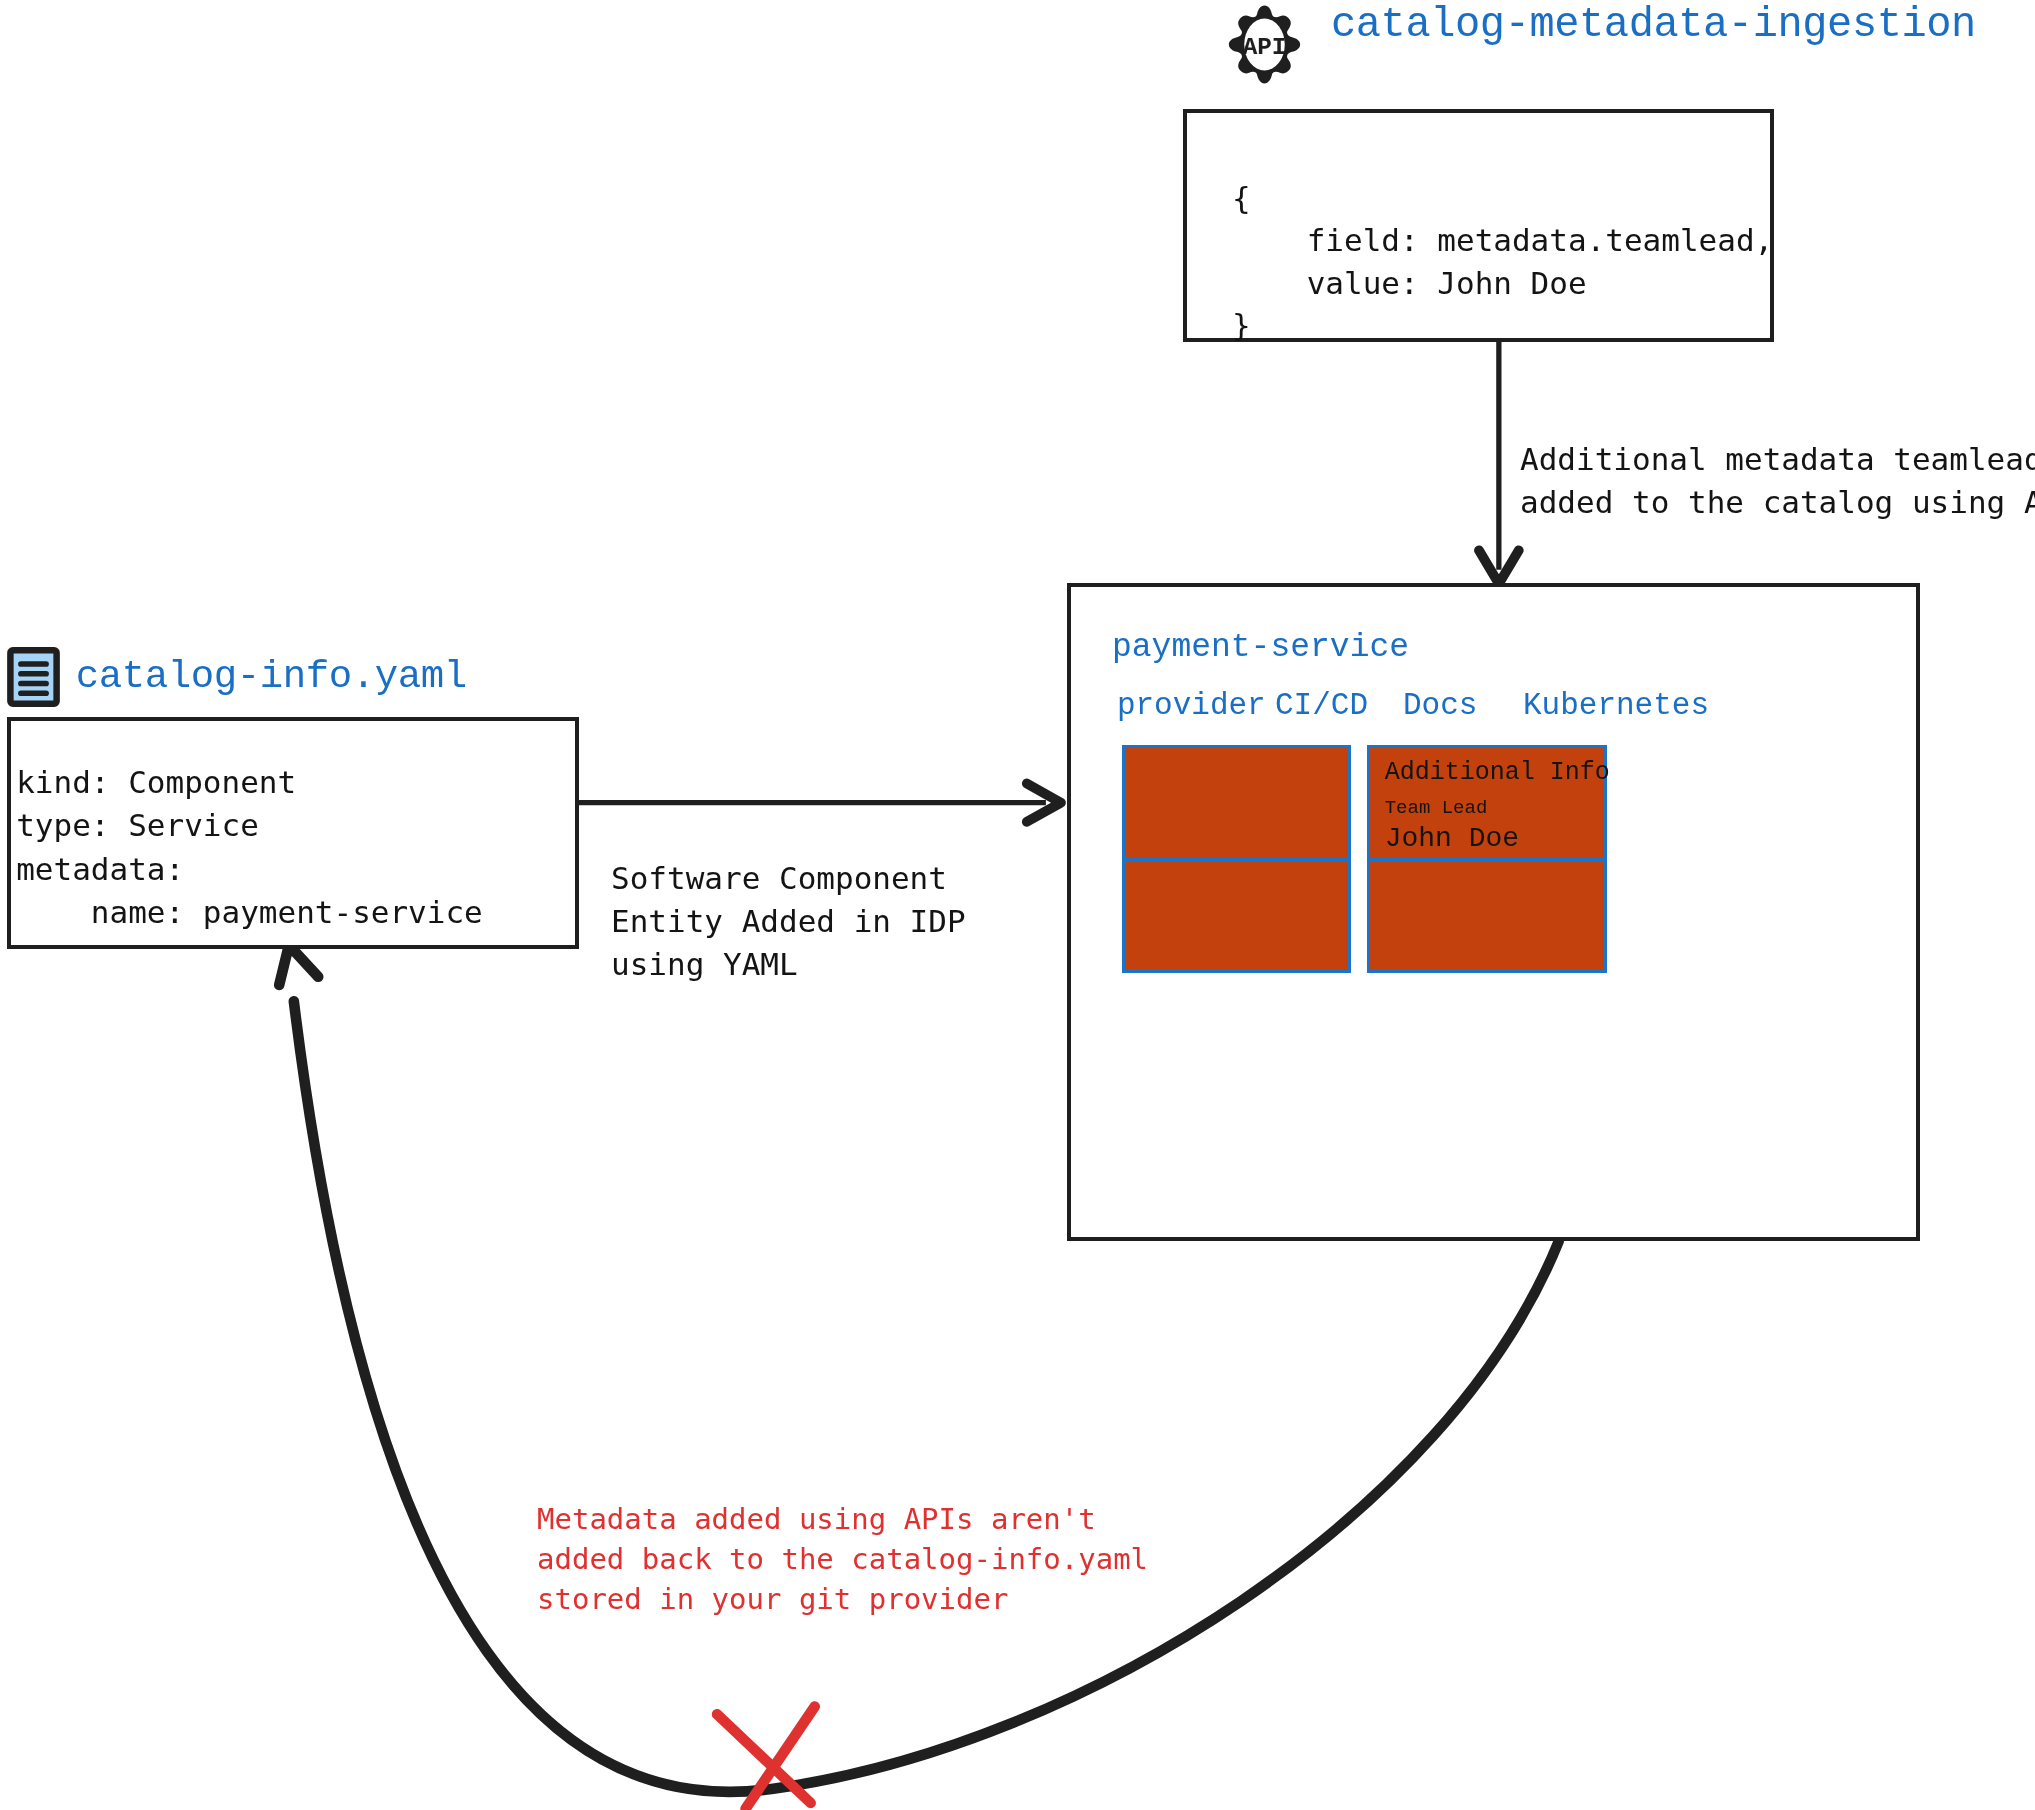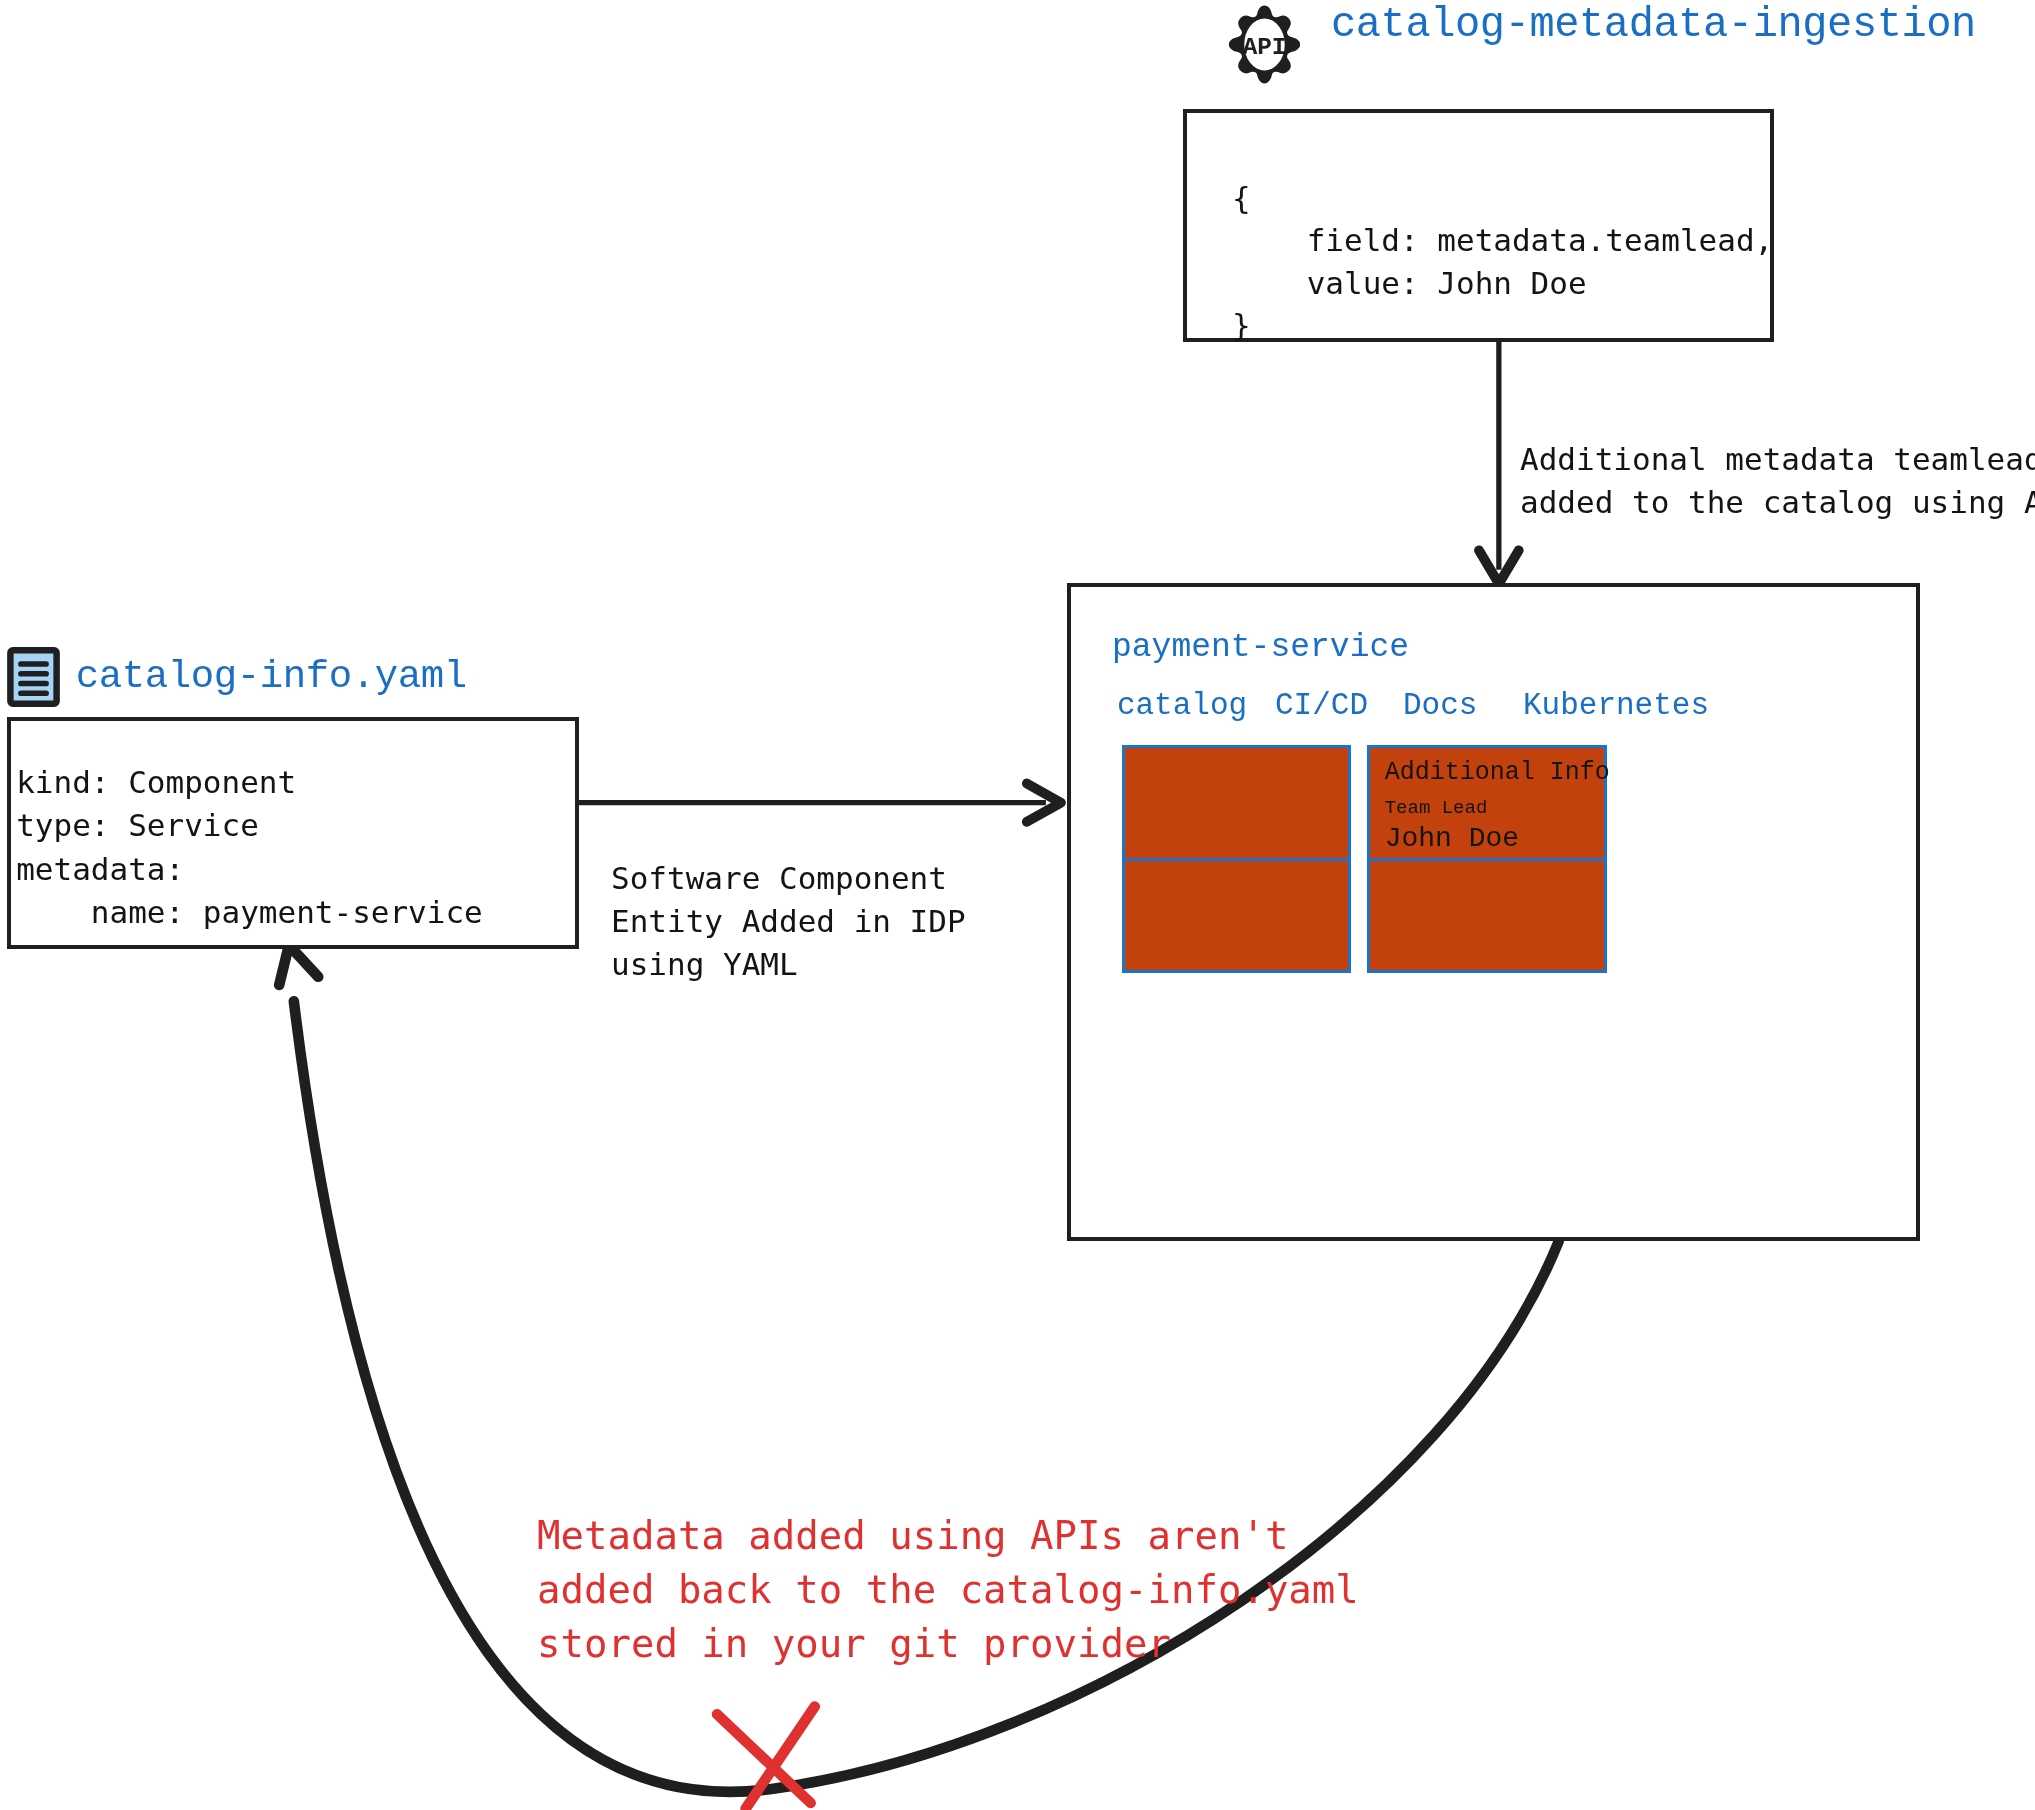--- a/index.html
+++ b/index.html
@@ -204,21 +204,21 @@
     font-size: 28px;
     color: #141414;
     line-height: 1;
     white-space: nowrap;
   }
 
   
   #warning-note {
     left: 537px;
     top: 1470px;
-    font-size: 39px;
+    font-size: 29px;
     line-height: 1.38;
     color: #e03131;
     white-space: pre;
   }
 </style>
 </head>
 <body>
 
 <div id="stage">
 
@@ -294,21 +294,21 @@
 
   <pre class="abs" id="yaml-arrow-label">Software Component
 Entity Added in IDP
 using YAML</pre>
 
   <div class="abs" id="service-panel">
 
     <div id="service-title">payment-service</div>
 
     <div id="service-tabs">
-      <span class="tab-item tab-0">catalog</span>
+      <span class="tab-item tab-0">provider</span>
       <span class="tab-item tab-1">CI/CD</span>
       <span class="tab-item tab-2">Docs</span>
       <span class="tab-item tab-3">Kubernetes</span>
     </div>
 
     <div class="card" id="card-tl"></div>
 
     <div class="card" id="card-tr">
       <div id="info-heading">Additional Info</div>
       <div id="info-label">Team Lead</div>

